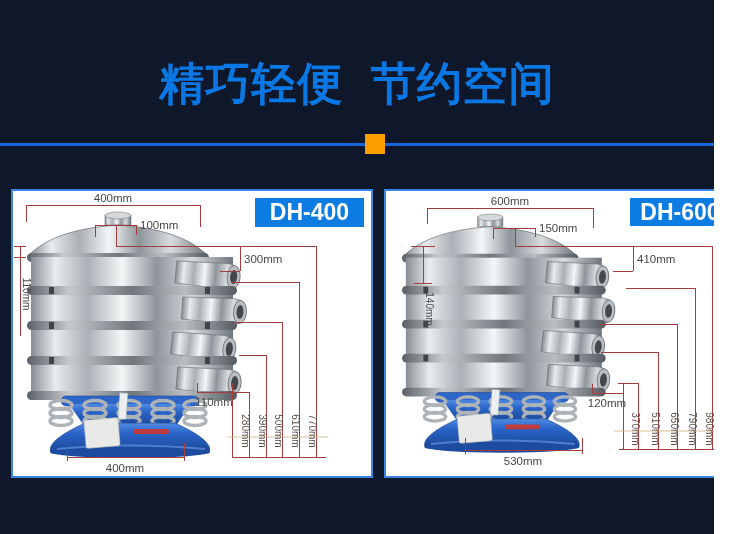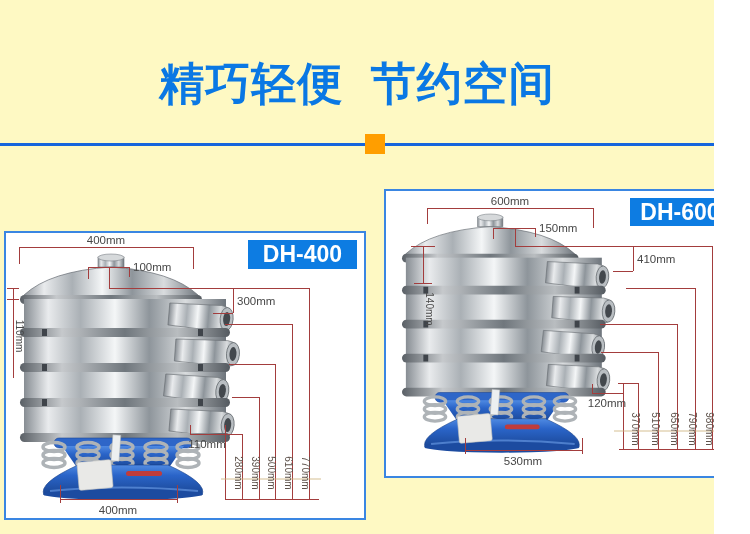--- a/index.html
+++ b/index.html
@@ -1,24 +1,24 @@
 <!DOCTYPE html>
 <html><head>
 <meta charset="utf-8">
 <style>
   html,body{margin:0;padding:0;background:#ffffff;}
-  #stage{position:relative;width:714px;height:534px;background:#fef9c3;overflow:hidden;
+  #stage{position:relative;width:714px;height:534px;background:#0f172a;overflow:hidden;
          font-family:"Liberation Sans",sans-serif;}
   .title{position:absolute;left:0;right:0;top:54px;text-align:center;
          font-size:45px;font-weight:800;color:#0a78e4;letter-spacing:1px;word-spacing:14px;}
   .divider-line{position:absolute;top:143px;left:0;width:750px;height:3px;background:#1565dd;}
   .divider-square{position:absolute;top:134px;left:365px;width:20px;height:20px;background:#ff9e00;}
   .panel{position:absolute;top:189px;width:362px;height:289px;border:2px solid #3a86e2;
          background:#ffffff;box-sizing:border-box;}
-  .panel.left{left:4px;margin-top:42px;}
+  .panel.left{left:11px;}
   .panel.right{left:384px;}
   .badge{position:absolute;top:7px;left:242px;width:109px;height:29px;background:#0d7ce2;
          color:#ffffff;font-size:23px;font-weight:700;text-align:center;line-height:29px;}
   .panel.right .badge{left:244px;width:100px;height:28px;line-height:28px;text-align:center;}
   .diag{position:absolute;left:0;top:0;}
   .diag text{font-family:"Liberation Sans",sans-serif;font-size:11.5px;fill:#474747;}
   .diag text.rot{font-size:10px;fill:#5d524b;}
   .diag text.rotdark{font-size:10px;fill:#4a4a4a;}
   .defs-holder{position:absolute;width:0;height:0;overflow:hidden;}
 </style>

